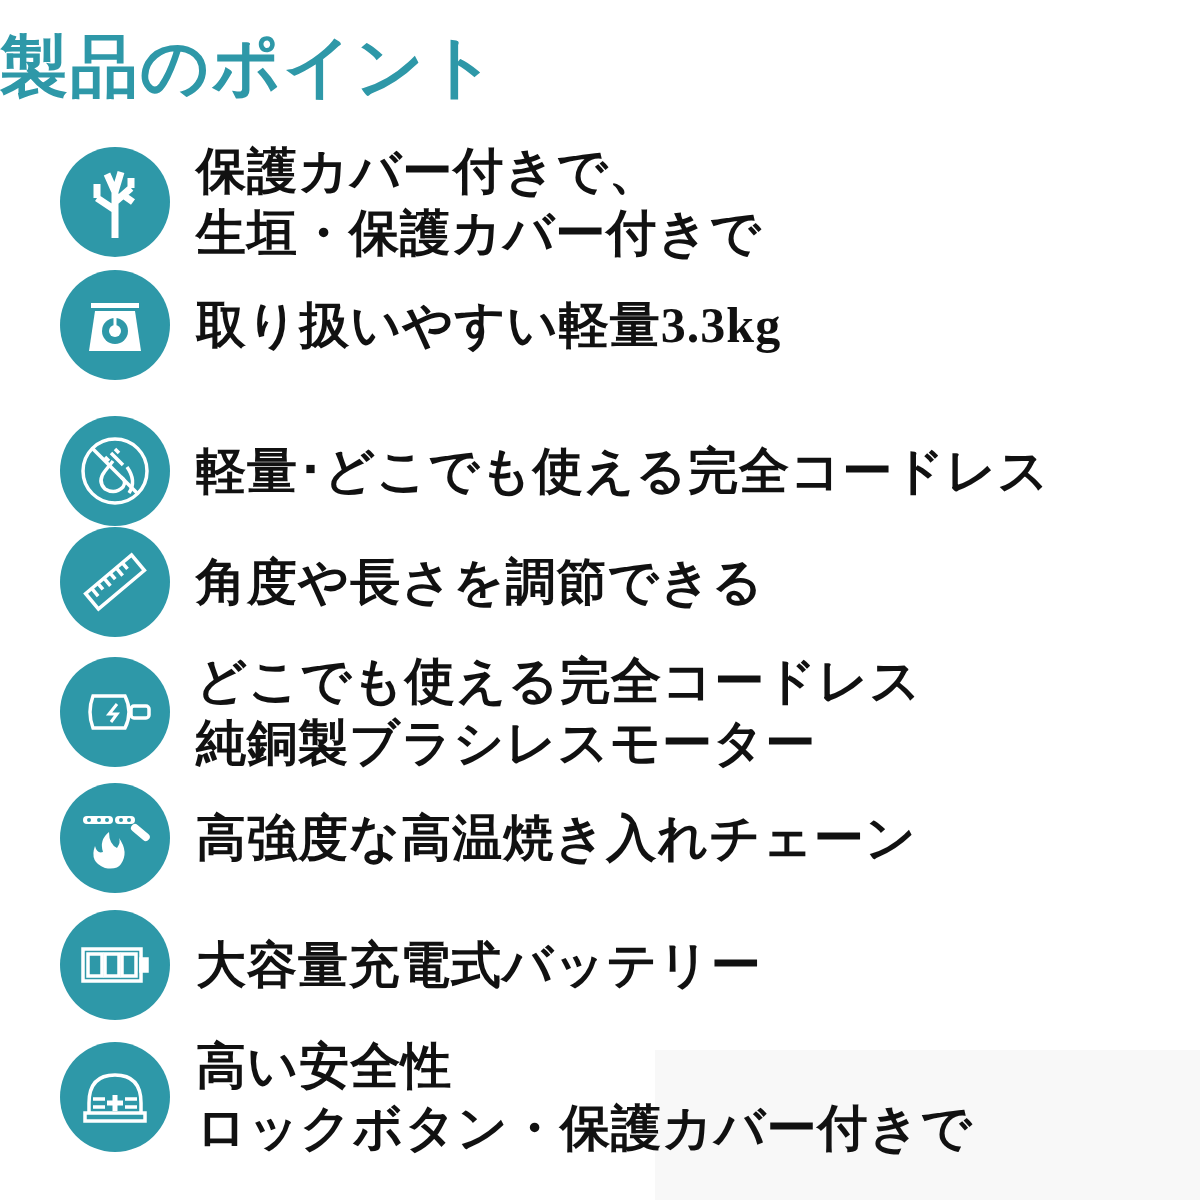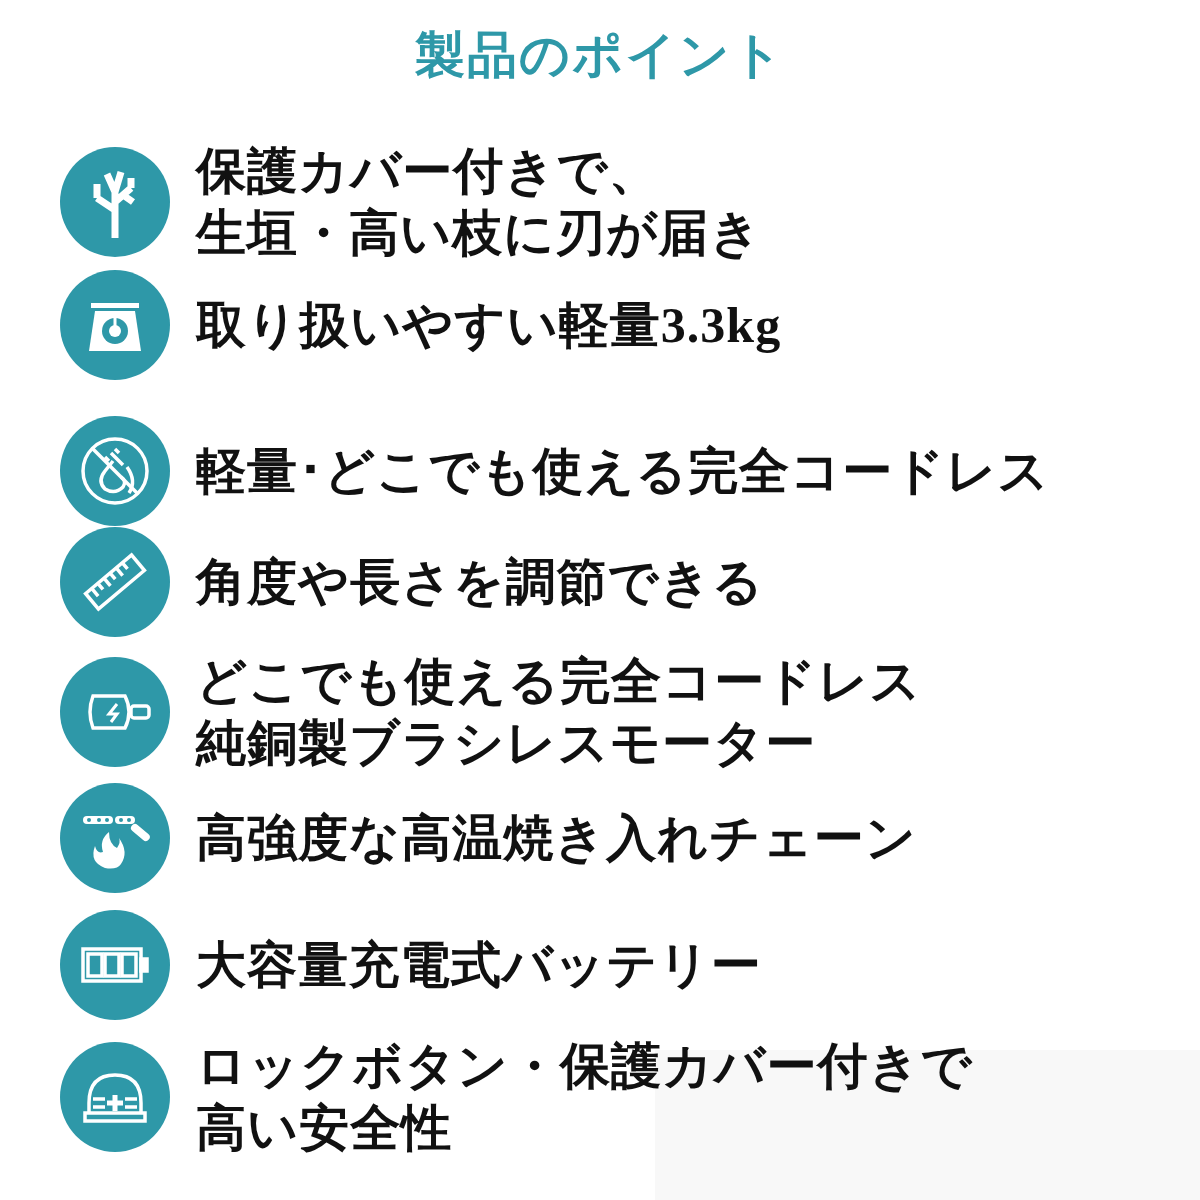--- a/index.html
+++ b/index.html
@@ -3,21 +3,21 @@
   <meta charset="utf-8">
   <style>
     html, body { margin: 0; padding: 0; }
     body {
       width: 1200px; height: 1200px; background: #ffffff;
       font-family: "DejaVu Sans", "Liberation Sans", sans-serif;
       position: relative; overflow: hidden;
     }
     .title {
       position: absolute; left: 0; top: 22px; width: 1200px;
-      text-align: center; color: #2e98a8; font-size: 50px; font-weight: bold;
+      color: #2e98a8; font-size: 68px; font-weight: bold;
       letter-spacing: 2px;
     }
     .feature {
       position: absolute; left: 60px; width: 1120px; display: flex; align-items: center;
     }
     .icon {
       width: 110px; height: 110px; border-radius: 50%; background: #2e98a8;
       flex: 0 0 110px; display: flex; align-items: center; justify-content: center;
     }
     .icon svg { width: 80px; height: 80px; }
@@ -37,21 +37,21 @@
 <h1 class="title" style="margin:0;">製品のポイント</h1>
 
 <div class="feature" style="top:140px;">
   <div class="icon">
     <svg viewBox="0 0 80 80" fill="none" stroke="#fff" stroke-width="7" stroke-linecap="butt">
       <path d="M40 76 V30 M40 48 L22 36 M22 36 V22 M40 40 L56 26 M56 26 V16 M48 33 L58 40 M40 30 L32 12 M40 30 L46 10"></path>
     </svg>
   </div>
   <div class="text">
     <div>保護カバー付きで、</div>
-    <div>生垣・高い枝に刃が届き</div>
+    <div>生垣・保護カバー付きで</div>
   </div>
 </div>
 
 <div class="feature" style="top:270px;font-family:Liberation Serif, serif;">
   <div class="icon">
     <svg viewBox="0 0 80 80">
       <rect x="16" y="18" width="48" height="5" fill="#fff"></rect>
       <path d="M20 26 H60 L66 66 H14 Z" fill="#fff"></path>
       <circle cx="40" cy="46" r="13" fill="#2e98a8"></circle>
       <circle cx="40" cy="46" r="6" fill="#fff"></circle>
@@ -148,16 +148,16 @@
 <div class="feature" style="top:1035px;">
   <div class="icon">
     <svg viewBox="0 0 80 80" fill="none" stroke="#fff" stroke-width="3.5">
       <path d="M14 56 V46 Q14 18 40 18 Q66 18 66 46 V56"></path>
       <rect x="10" y="56" width="60" height="8"></rect>
       <path d="M18 42 H30 M18 50 H30 M50 42 H62 M50 50 H62"></path>
       <path d="M40 38 V54 M32 46 H48" stroke-width="5"></path>
     </svg>
   </div>
   <div class="text">
+    <div>高い安全性</div>
     <div>ロックボタン・保護カバー付きで</div>
-    <div>高い安全性</div>
   </div>
 </div>
 
 </body></html>

